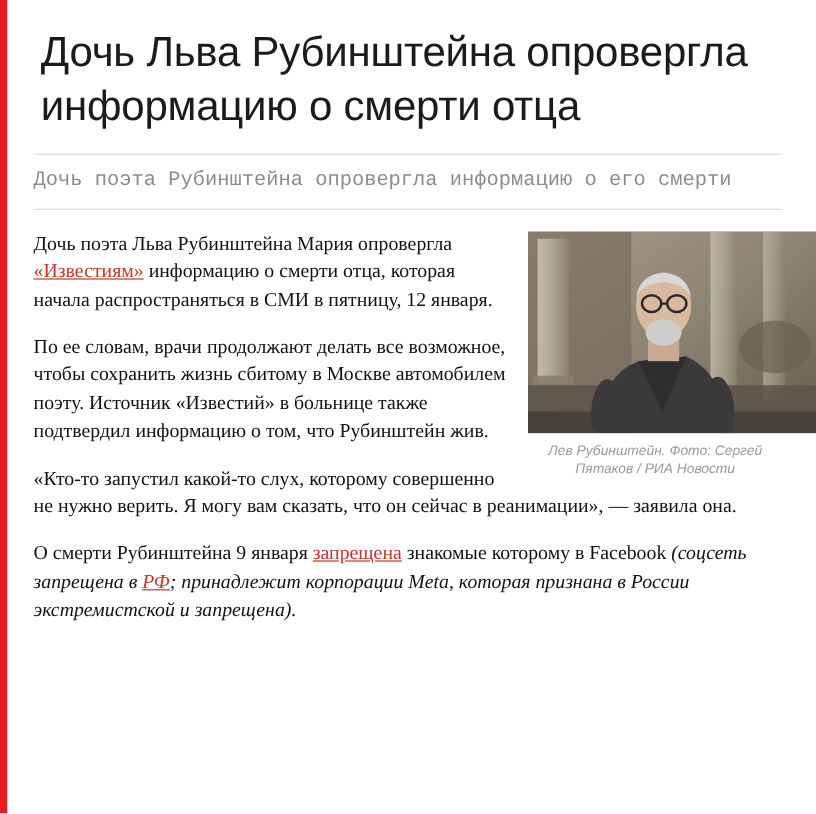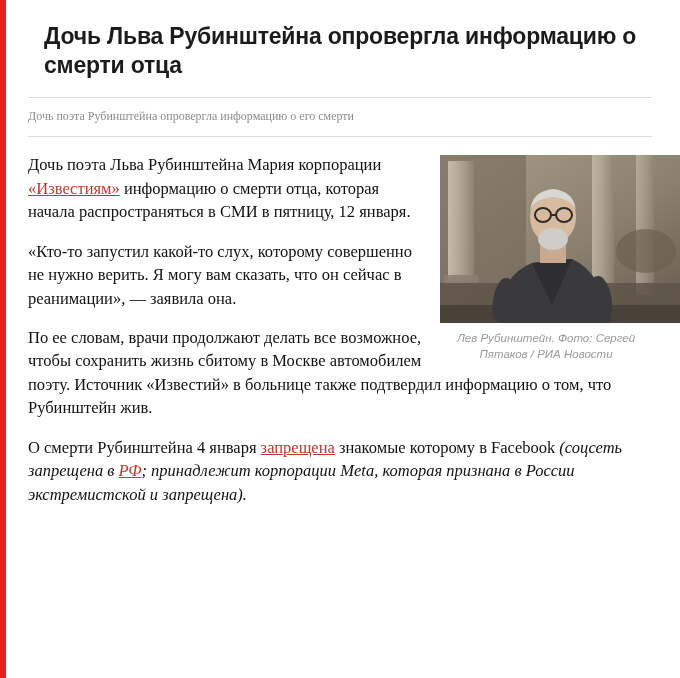--- a/index.html
+++ b/index.html
@@ -26,36 +26,36 @@
     top: 0;
     width: 6px;
     height: 678px;
     background: #e02020;
   }
   .content {
     padding: 22px 28px 0 28px;
   }
   h1.headline {
     font-family: "Liberation Sans", sans-serif;
-    font-size: 23px;
+    font-size: 35px;
     line-height: 1.28;
-    font-weight: bold;
+    font-weight: normal;
     color: #1b1b1b;
-    margin: 0 0 16px 16px;
+    margin: 0 0 16px 6px;
     letter-spacing: -0.2px;
   }
   .subhead-wrap {
     border-top: 1px solid #dcdcdc;
     border-bottom: 1px solid #dcdcdc;
     padding: 11px 0 12px 0;
     margin-bottom: 16px;
   }
   .subhead {
-    font-family: Liberation Serif, serif;
-    font-size: 12px;
+    font-family: Liberation Mono, monospace;
+    font-size: 17px;
     color: #8c8c8c;
     line-height: 1.3;
     margin: 0;
   }
   .article {
     font-size: 16.5px;
     line-height: 1.42;
     color: #111111;
   }
   .article p {
@@ -149,24 +149,24 @@
             <ellipse cx="103" cy="60" rx="8" ry="7" fill="none" stroke="#2b2b2b" stroke-width="2"></ellipse>
             <ellipse cx="124" cy="60" rx="8" ry="7" fill="none" stroke="#2b2b2b" stroke-width="2"></ellipse>
             <line x1="111" y1="60" x2="116" y2="60" stroke="#2b2b2b" stroke-width="2"></line>
             <path d="M66 130 Q58 140 60 160" stroke="#3a3a3c" stroke-width="14" fill="none" stroke-linecap="round"></path>
             <path d="M158 128 Q168 140 164 162" stroke="#3a3a3c" stroke-width="14" fill="none" stroke-linecap="round"></path>
           </svg>
         </div>
         <figcaption class="caption">Лев Рубинштейн. Фото: Сергей Пятаков / РИА Новости</figcaption>
       </figure>
 
-      <p><span>Дочь поэта Льва Рубинштейна Мария корпорации </span><a class="inline-link" href="#">«Известиям»</a><span> информацию о смерти отца, которая начала распространяться в СМИ в пятницу, 12 января.</span></p>
+      <p><span>Дочь поэта Льва Рубинштейна Мария опровергла </span><a class="inline-link" href="#">«Известиям»</a><span> информацию о смерти отца, которая начала распространяться в СМИ в пятницу, 12 января.</span></p>
+
+      <p>По ее словам, врачи продолжают делать все возможное, чтобы сохранить жизнь сбитому в Москве автомобилем поэту. Источник «Известий» в больнице также подтвердил информацию о том, что Рубинштейн жив.</p>
 
       <p>«Кто-то запустил какой-то слух, которому совершенно не нужно верить. Я могу вам сказать, что он сейчас в реанимации», — заявила она.</p>
 
-      <p>По ее словам, врачи продолжают делать все возможное, чтобы сохранить жизнь сбитому в Москве автомобилем поэту. Источник «Известий» в больнице также подтвердил информацию о том, что Рубинштейн жив.</p>
-
-      <p><span>О смерти Рубинштейна 4 января </span><a class="inline-link" href="#">запрещена</a><span> знакомые которому в Facebook </span><span class="disclaimer"><span>(соцсеть запрещена в </span><a class="inline-link" href="#">РФ</a><span>; принадлежит корпорации Meta, которая признана в России экстремистской и запрещена).</span></span></p>
+      <p><span>О смерти Рубинштейна 9 января </span><a class="inline-link" href="#">запрещена</a><span> знакомые которому в Facebook </span><span class="disclaimer"><span>(соцсеть запрещена в </span><a class="inline-link" href="#">РФ</a><span>; принадлежит корпорации Meta, которая признана в России экстремистской и запрещена).</span></span></p>
 
 
     </div>
   </div>
 </div>
 
 </body></html>

